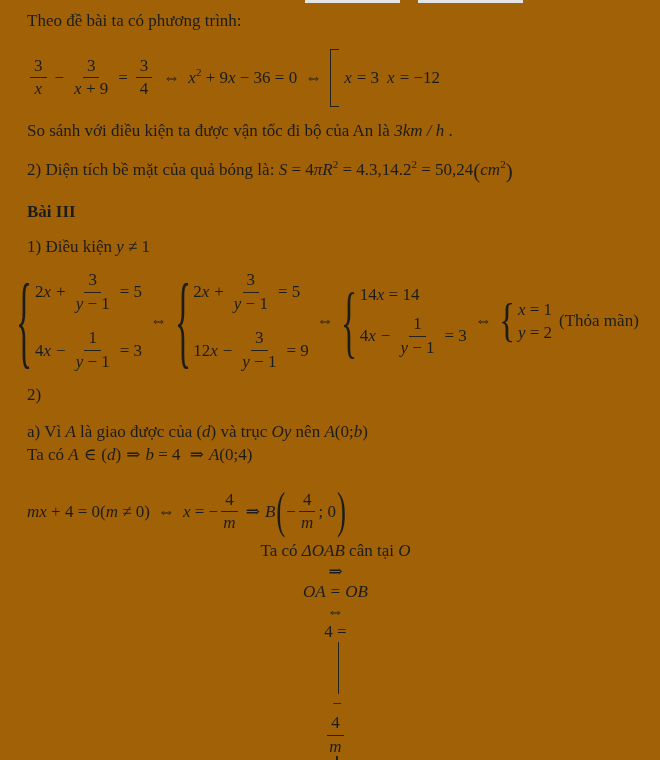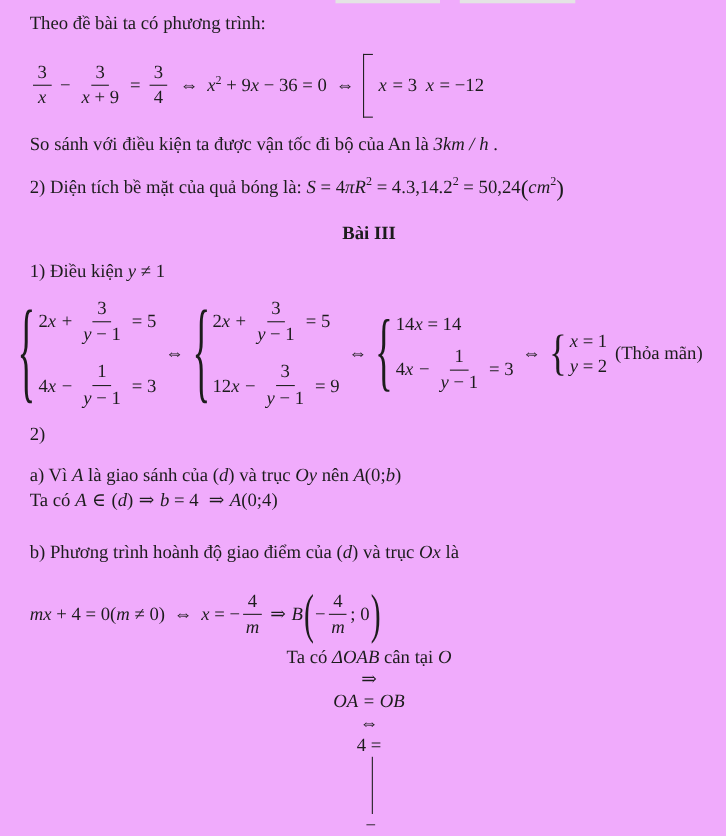--- a/index.html
+++ b/index.html
@@ -1,21 +1,21 @@
 <!DOCTYPE html>
 <html><head>
 <meta charset="utf-8">
 <style>
   html,body{margin:0;padding:0;background:#ffffff;}
-  .doc{position:relative;width:660px;height:760px;background:#f0abfc;color:#1c1c1c;
+  .doc{position:relative;width:660px;height:760px;background:#a16207;color:#1c1c1c;
        font-family:"Liberation Serif","DejaVu Serif",serif;font-size:17px;
        box-sizing:border-box;padding:10px 16px 0 27px;overflow:hidden;}
   p{margin:0;line-height:1.35;}
   .it{font-style:italic;}
-  .bold{font-weight:700;text-align:center;}
+  .bold{font-weight:700;}
   .sup{font-size:11px;vertical-align:7px;line-height:0;}
   .mline{display:flex;align-items:center;}
   .frac{display:inline-flex;flex-direction:column;align-items:center;margin:0 3px;text-align:center;}
   .frac .num{padding:0 4px 2px;border-bottom:1.4px solid #222;line-height:1.1;}
   .frac .den{padding:2px 2px 0;line-height:1.1;white-space:pre;}
   .run{white-space:pre;display:inline-block;}
   .op{margin:0 5px;}
   .iff{margin:0 8px;}
   .mlw{margin-left:5px;}
   .sqbr{width:8px;height:56px;border:1.6px solid #222;border-right:none;margin-right:5px;flex:none;}
@@ -121,25 +121,24 @@
       <span class="syscol gapS">
         <span class="caserow"><span class="it">x</span><span> = 1</span></span>
         <span class="caserow"><span class="it">y</span><span> = 2</span></span>
       </span>
     </span>
     <span class="note">(Thỏa mãn)</span>
   </div>
 
   <p style="margin-top:12px;">2)</p>
 
-  <p style="margin-top:14px;"><span>a) Vì </span><span class="it">A</span><span> là giao sánh của </span><span>(</span><span class="it">d</span><span>)</span><span> và trục </span><span class="it">Oy</span><span> nên </span><span class="it">A</span><span>(0;</span><span class="it">b</span><span>)</span></p>
+  <p style="margin-top:14px;"><span>a) Vì </span><span class="it">A</span><span> là giao được của </span><span>(</span><span class="it">d</span><span>)</span><span> và trục </span><span class="it">Oy</span><span> nên </span><span class="it">A</span><span>(0;</span><span class="it">b</span><span>)</span></p>
 
   <p style=""><span>Ta có </span><span class="it">A</span><span class="op">∈</span><span>(</span><span class="it">d</span><span>)</span><span class="op">⇒</span><span class="it">b</span><span> = 4 </span><span class="op">⇒</span><span class="it">A</span><span>(0;4)</span></p>
 
-  <p style="margin-top:24px;"><span>b) Phương trình hoành độ giao điểm của </span><span>(</span><span class="it">d</span><span>)</span><span> và trục </span><span class="it">Ox</span><span> là</span></p>
 
   <div class="mline" style="margin-top:24px;">
     <span class="run"><span class="it">m</span><span class="it">x</span><span> + 4 = 0</span><span>(</span><span class="it">m</span><span> ≠ 0</span><span>)</span></span>
     <span class="iff">⇔</span>
     <span class="run"><span class="it">x</span><span> = −</span></span>
     <span class="frac">
         <span class="num">4</span>
         <span class="den it">m</span>
       </span>
     <span class="op">⇒</span>

